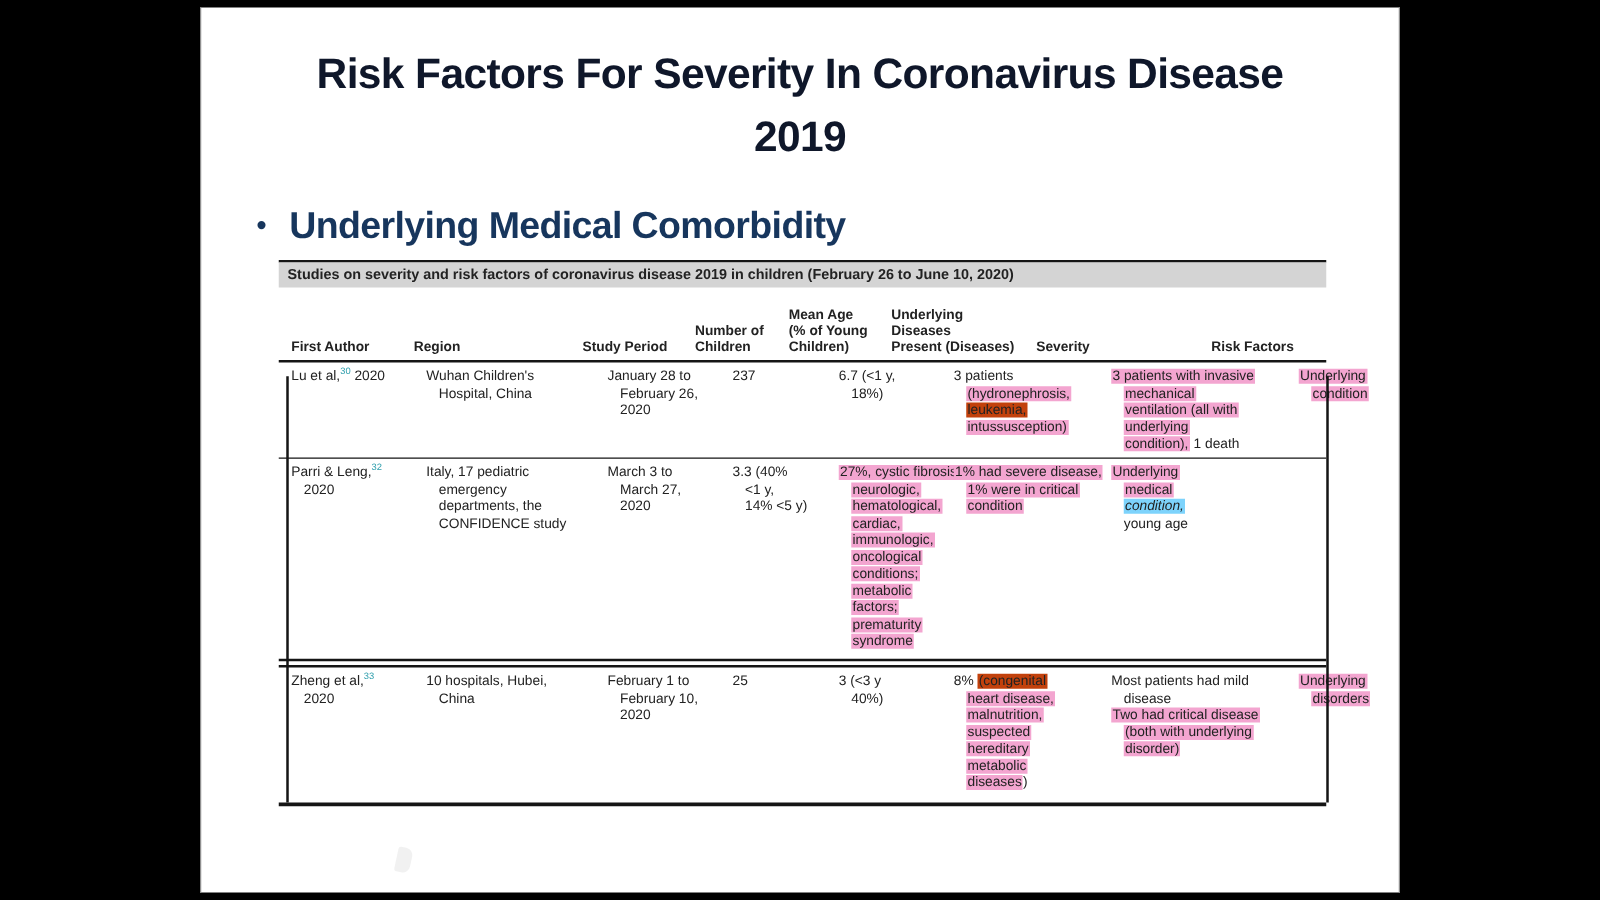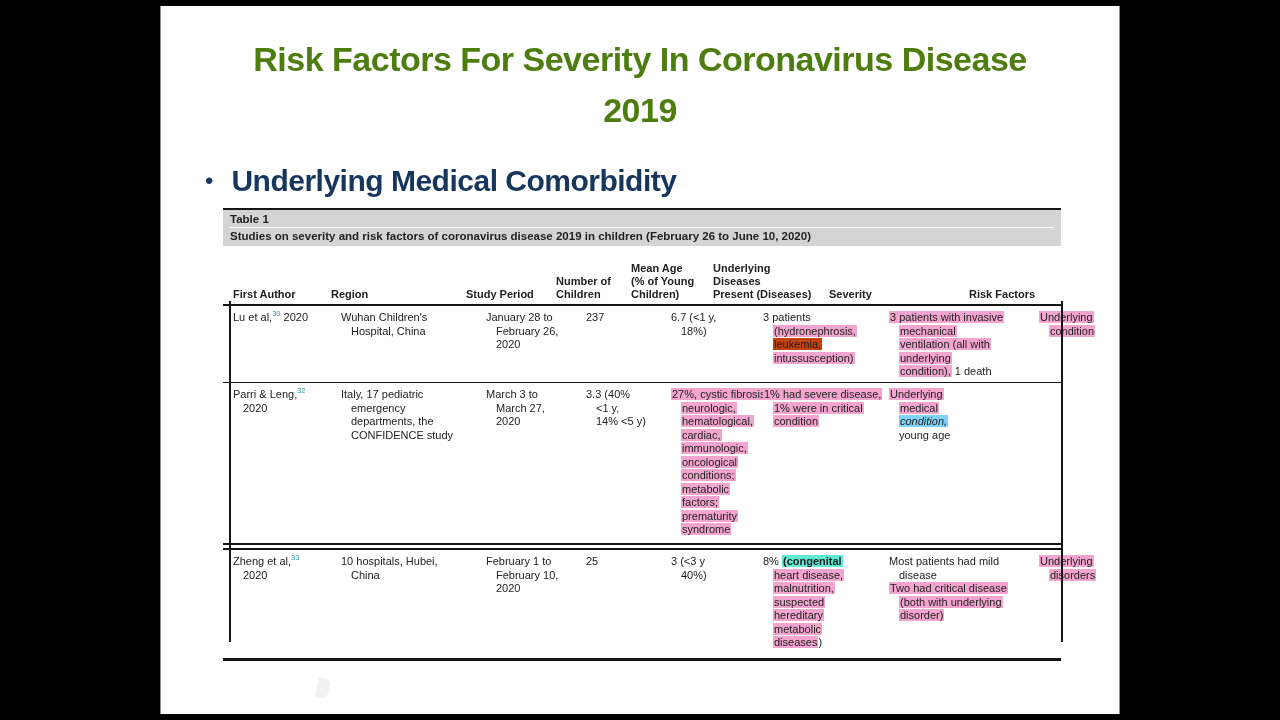--- a/index.html
+++ b/index.html
@@ -50,34 +50,33 @@
   .cursor-artifact{position:absolute;left:156px;top:672px;width:12px;height:20px;
                    background:#c9c9c9;opacity:.25;border-radius:2px 6px 6px 2px;
                    transform:rotate(12deg);}
 </style>
 </head>
 <body>
 
 <div class="stage">
   <div class="slide">
 
-    <div class="title" style="color: #4d7c0f;">
+    <div class="title" style="color: #0f172a;">
       <div>Risk Factors For Severity In Coronavirus Disease</div>
       <div>2019</div>
     </div>
 
     <div class="bullet-row" style="color: rgb(23, 54, 93);">
       <span class="bullet-dot">•</span>
       <span class="bullet-text">Underlying Medical Comorbidity</span>
     </div>
 
     <div class="paper-table" style="color: rgb(34, 34, 34);">
       <div class="topline"></div>
       <div class="band" id="band" style="background: rgb(212, 212, 212);">
-        <div class="b1">Table 1</div>
         <div class="b2">Studies on severity and risk factors of coronavirus disease 2019 in children (February 26 to June 10, 2020)</div>
       </div>
       <div class="grid thead" id="thead">
           <div class="hcell">
             <div>First Author</div>
           </div>
           <div class="hcell">
             <div>Region</div>
           </div>
           <div class="hcell">
@@ -206,21 +205,21 @@
               <div class="line ind"><span>2020</span></div>
             </div>
             <div class="cell">
               <div class="line"><span>25</span></div>
             </div>
             <div class="cell">
               <div class="line"><span>3 (&lt;3 y</span></div>
               <div class="line ind"><span>40%)</span></div>
             </div>
             <div class="cell">
-              <div class="line"><span>8% </span><span class="hl" style="background: #5eead4; font-weight: bold;">(congenital</span></div>
+              <div class="line"><span>8% </span><span class="hl" style="background: #c2410c;">(congenital</span></div>
               <div class="line ind"><span class="hl" style="background: rgb(243, 165, 208);">heart disease,</span></div>
               <div class="line ind"><span class="hl" style="background: rgb(243, 165, 208);">malnutrition,</span></div>
               <div class="line ind"><span class="hl" style="background: rgb(243, 165, 208);">suspected</span></div>
               <div class="line ind"><span class="hl" style="background: rgb(243, 165, 208);">hereditary</span></div>
               <div class="line ind"><span class="hl" style="background: rgb(243, 165, 208);">metabolic</span></div>
               <div class="line ind"><span class="hl" style="background: rgb(243, 165, 208);">diseases</span><span>)</span></div>
             </div>
             <div class="cell">
               <div class="line"><span>Most patients had mild</span></div>
               <div class="line ind"><span>disease</span></div>

